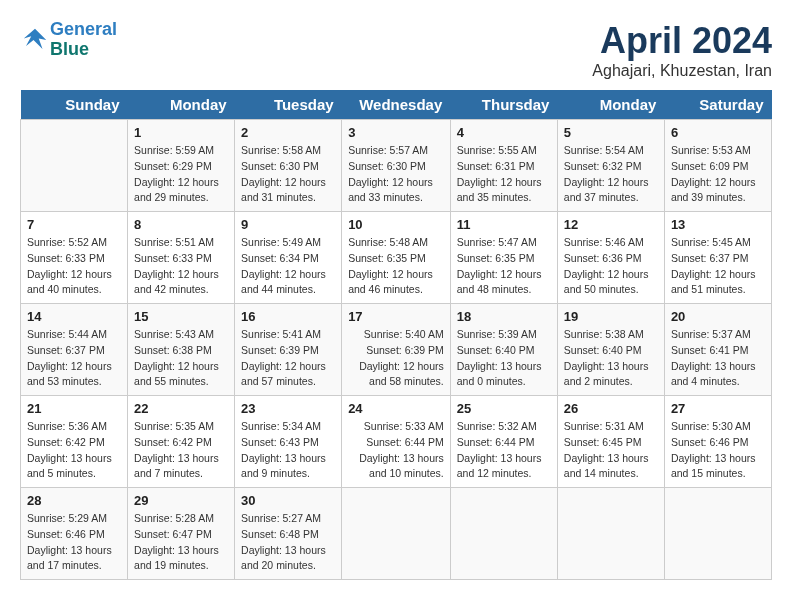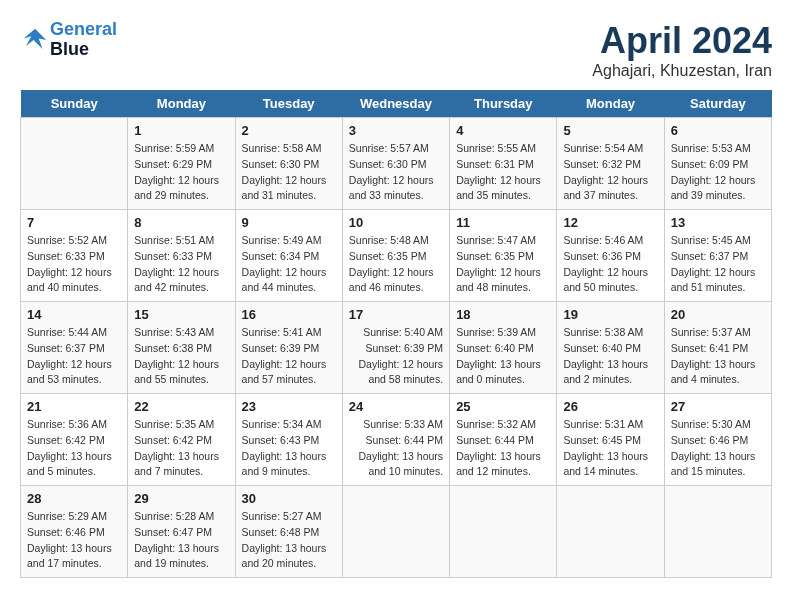--- a/index.html
+++ b/index.html
@@ -46,23 +46,23 @@
       color: #333;
     }
     table {
       width: 100%;
       border-collapse: collapse;
       font-size: 11px;
     }
     thead tr th {
       background-color: #2e6da4;
       color: #fff;
-      text-align: center;
+      text-align: right;
       padding: 6px 8px;
-      font-size: 13px;
+      font-size: 15px;
       font-weight: bold;
     }
     tbody tr td {
       border: 1px solid #ccc;
       vertical-align: top;
       padding: 5px 6px;
       color: #222;
       min-height: 80px;
     }
     tbody tr:nth-child(odd) td {
@@ -86,21 +86,21 @@
 </head>
 <body>
 
 <div class="header">
   <div class="logo">
     <svg class="logo-bird" viewBox="0 0 40 40">
       <polygon points="20,5 35,20 25,18 30,32 18,20 8,28 15,15 5,18" fill="#2e7ec1"></polygon>
     </svg>
     <div class="logo-text">
       <div><span>General</span></div>
-      <div><span style="color:#0f172a">Blue</span></div>
+      <div><span style="color:#0f766e">Blue</span></div>
     </div>
   </div>
   <div class="title-block">
     <div class="main-title">April 2024</div>
     <div class="subtitle">Aghajari, Khuzestan, Iran</div>
   </div>
 </div>
 
 <table>
   <thead>

